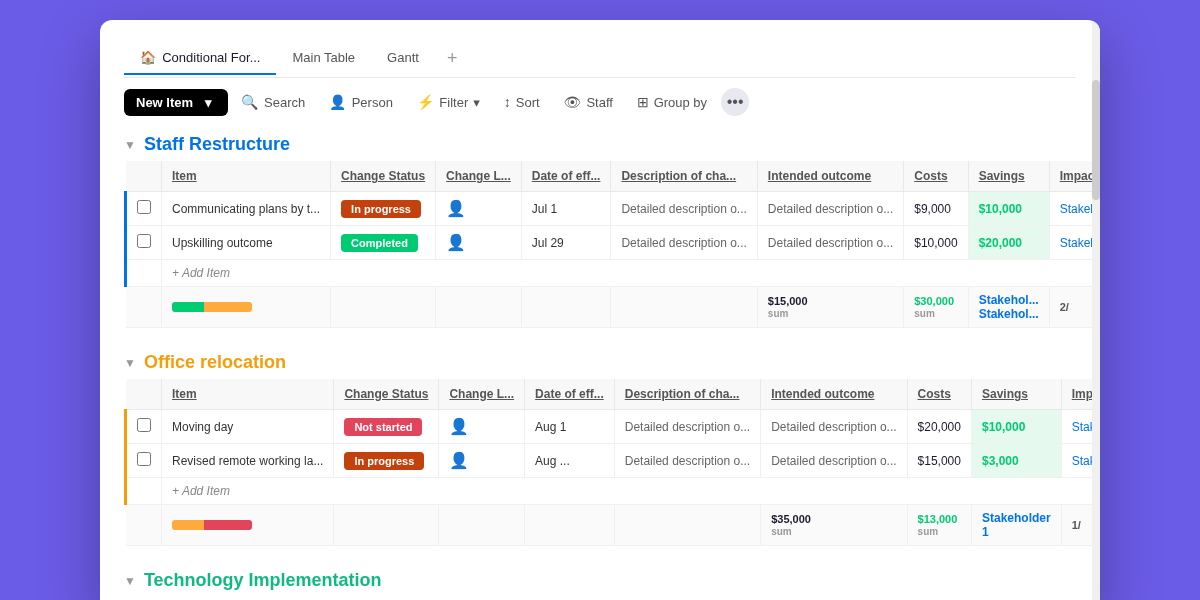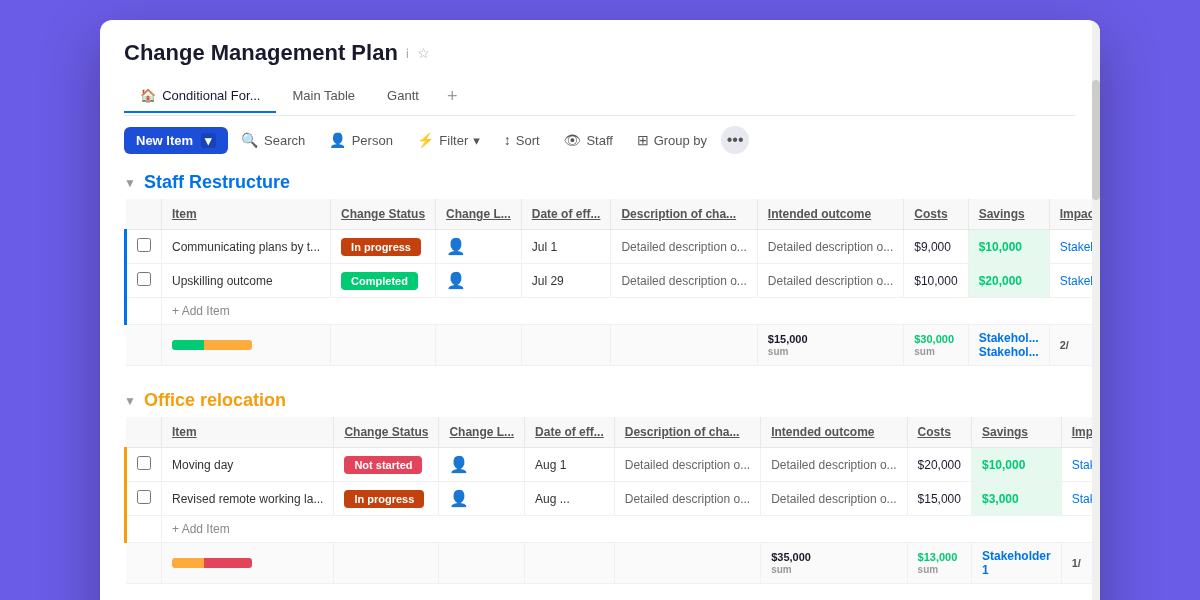--- a/index.html
+++ b/index.html
@@ -70,21 +70,21 @@
       font-size: 18px;
     }
     .toolbar {
       display: flex;
       align-items: center;
       gap: 4px;
       padding: 10px 24px;
       background: #fff;
     }
     .btn-new-item {
-      background: #1d4ed8;
+      background: #000000;
       color: #fff;
       border: none;
       border-radius: 6px;
       padding: 6px 12px;
       font-size: 13px;
       font-weight: 600;
       cursor: pointer;
       display: flex;
       align-items: center;
       gap: 6px;
@@ -192,20 +192,21 @@
     .status-not-started { background: #e2445c; color: #fff; }
     .cost-cell { color: #1a1a2e; font-weight: 500; }
     .savings-cell { background: #e6f9ef; color: #00ca72; font-weight: 600; }
     .stakeholder-link { color: #0073ea; font-size: 12px; cursor: pointer; }
     .avatar-icon { color: #bbb; font-size: 16px; }
     .add-item-row td {
       color: #888;
       font-size: 12px;
       padding: 6px 10px;
       cursor: pointer;
+      font-style: italic;
     }
     .summary-row td {
       background: #fafafa;
       font-weight: 600;
       font-size: 11px;
       color: #555;
       padding: 6px 10px;
     }
     .summary-row .costs-sum { color: #1a1a2e; }
     .summary-row .savings-sum { color: #00ca72; }
@@ -237,25 +238,20 @@
       margin-top: 60px;
     }
     .info-icon { color: #aaa; font-size: 13px; cursor: pointer; }
     .star-icon { color: #aaa; font-size: 14px; cursor: pointer; }
   </style>
 </head>
 <body>
 
 <div class="app-window">
   <div class="header">
-    <div class="title-row">
-      <span class="page-title">Change Management Plan</span>
-      <span class="title-icon info-icon">ℹ</span>
-      <span class="title-icon star-icon">☆</span>
-    </div>
     <div class="tabs">
       <div class="tab active">
         <span>🏠</span>
         <span>Conditional For...</span>
       </div>
       <div class="tab">
         <span>Main Table</span>
       </div>
       <div class="tab">
         <span>Gantt</span>

